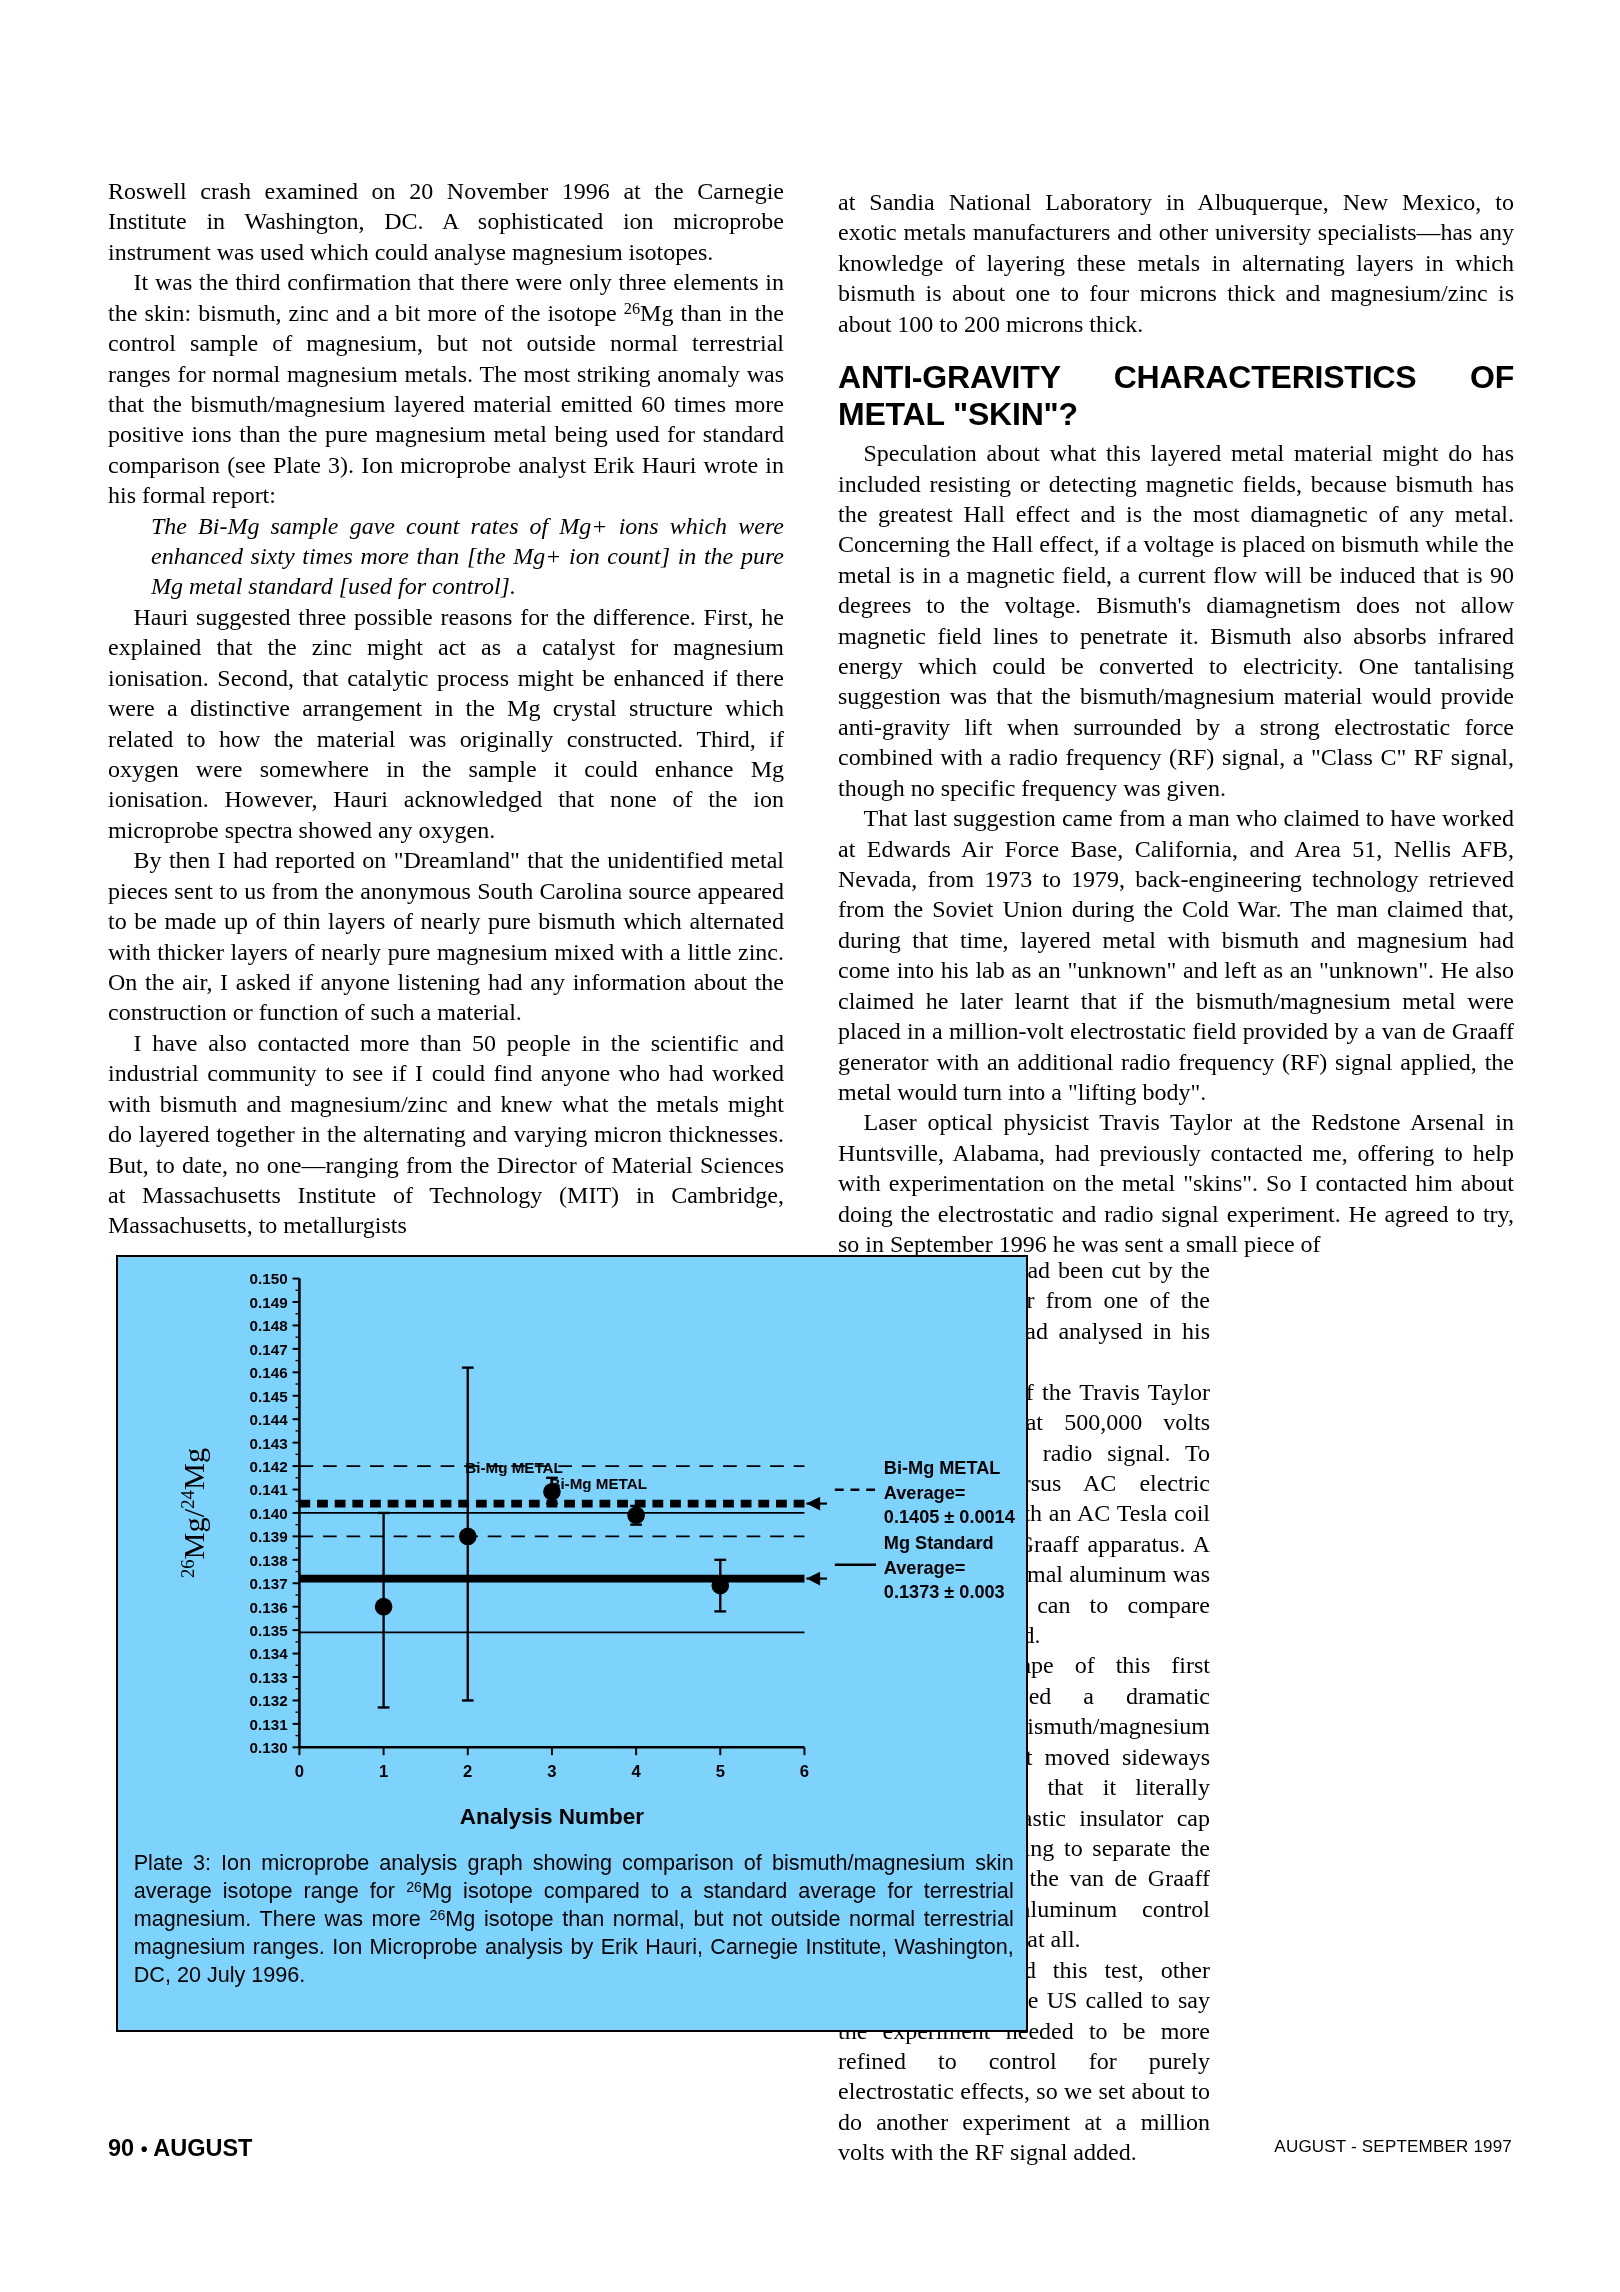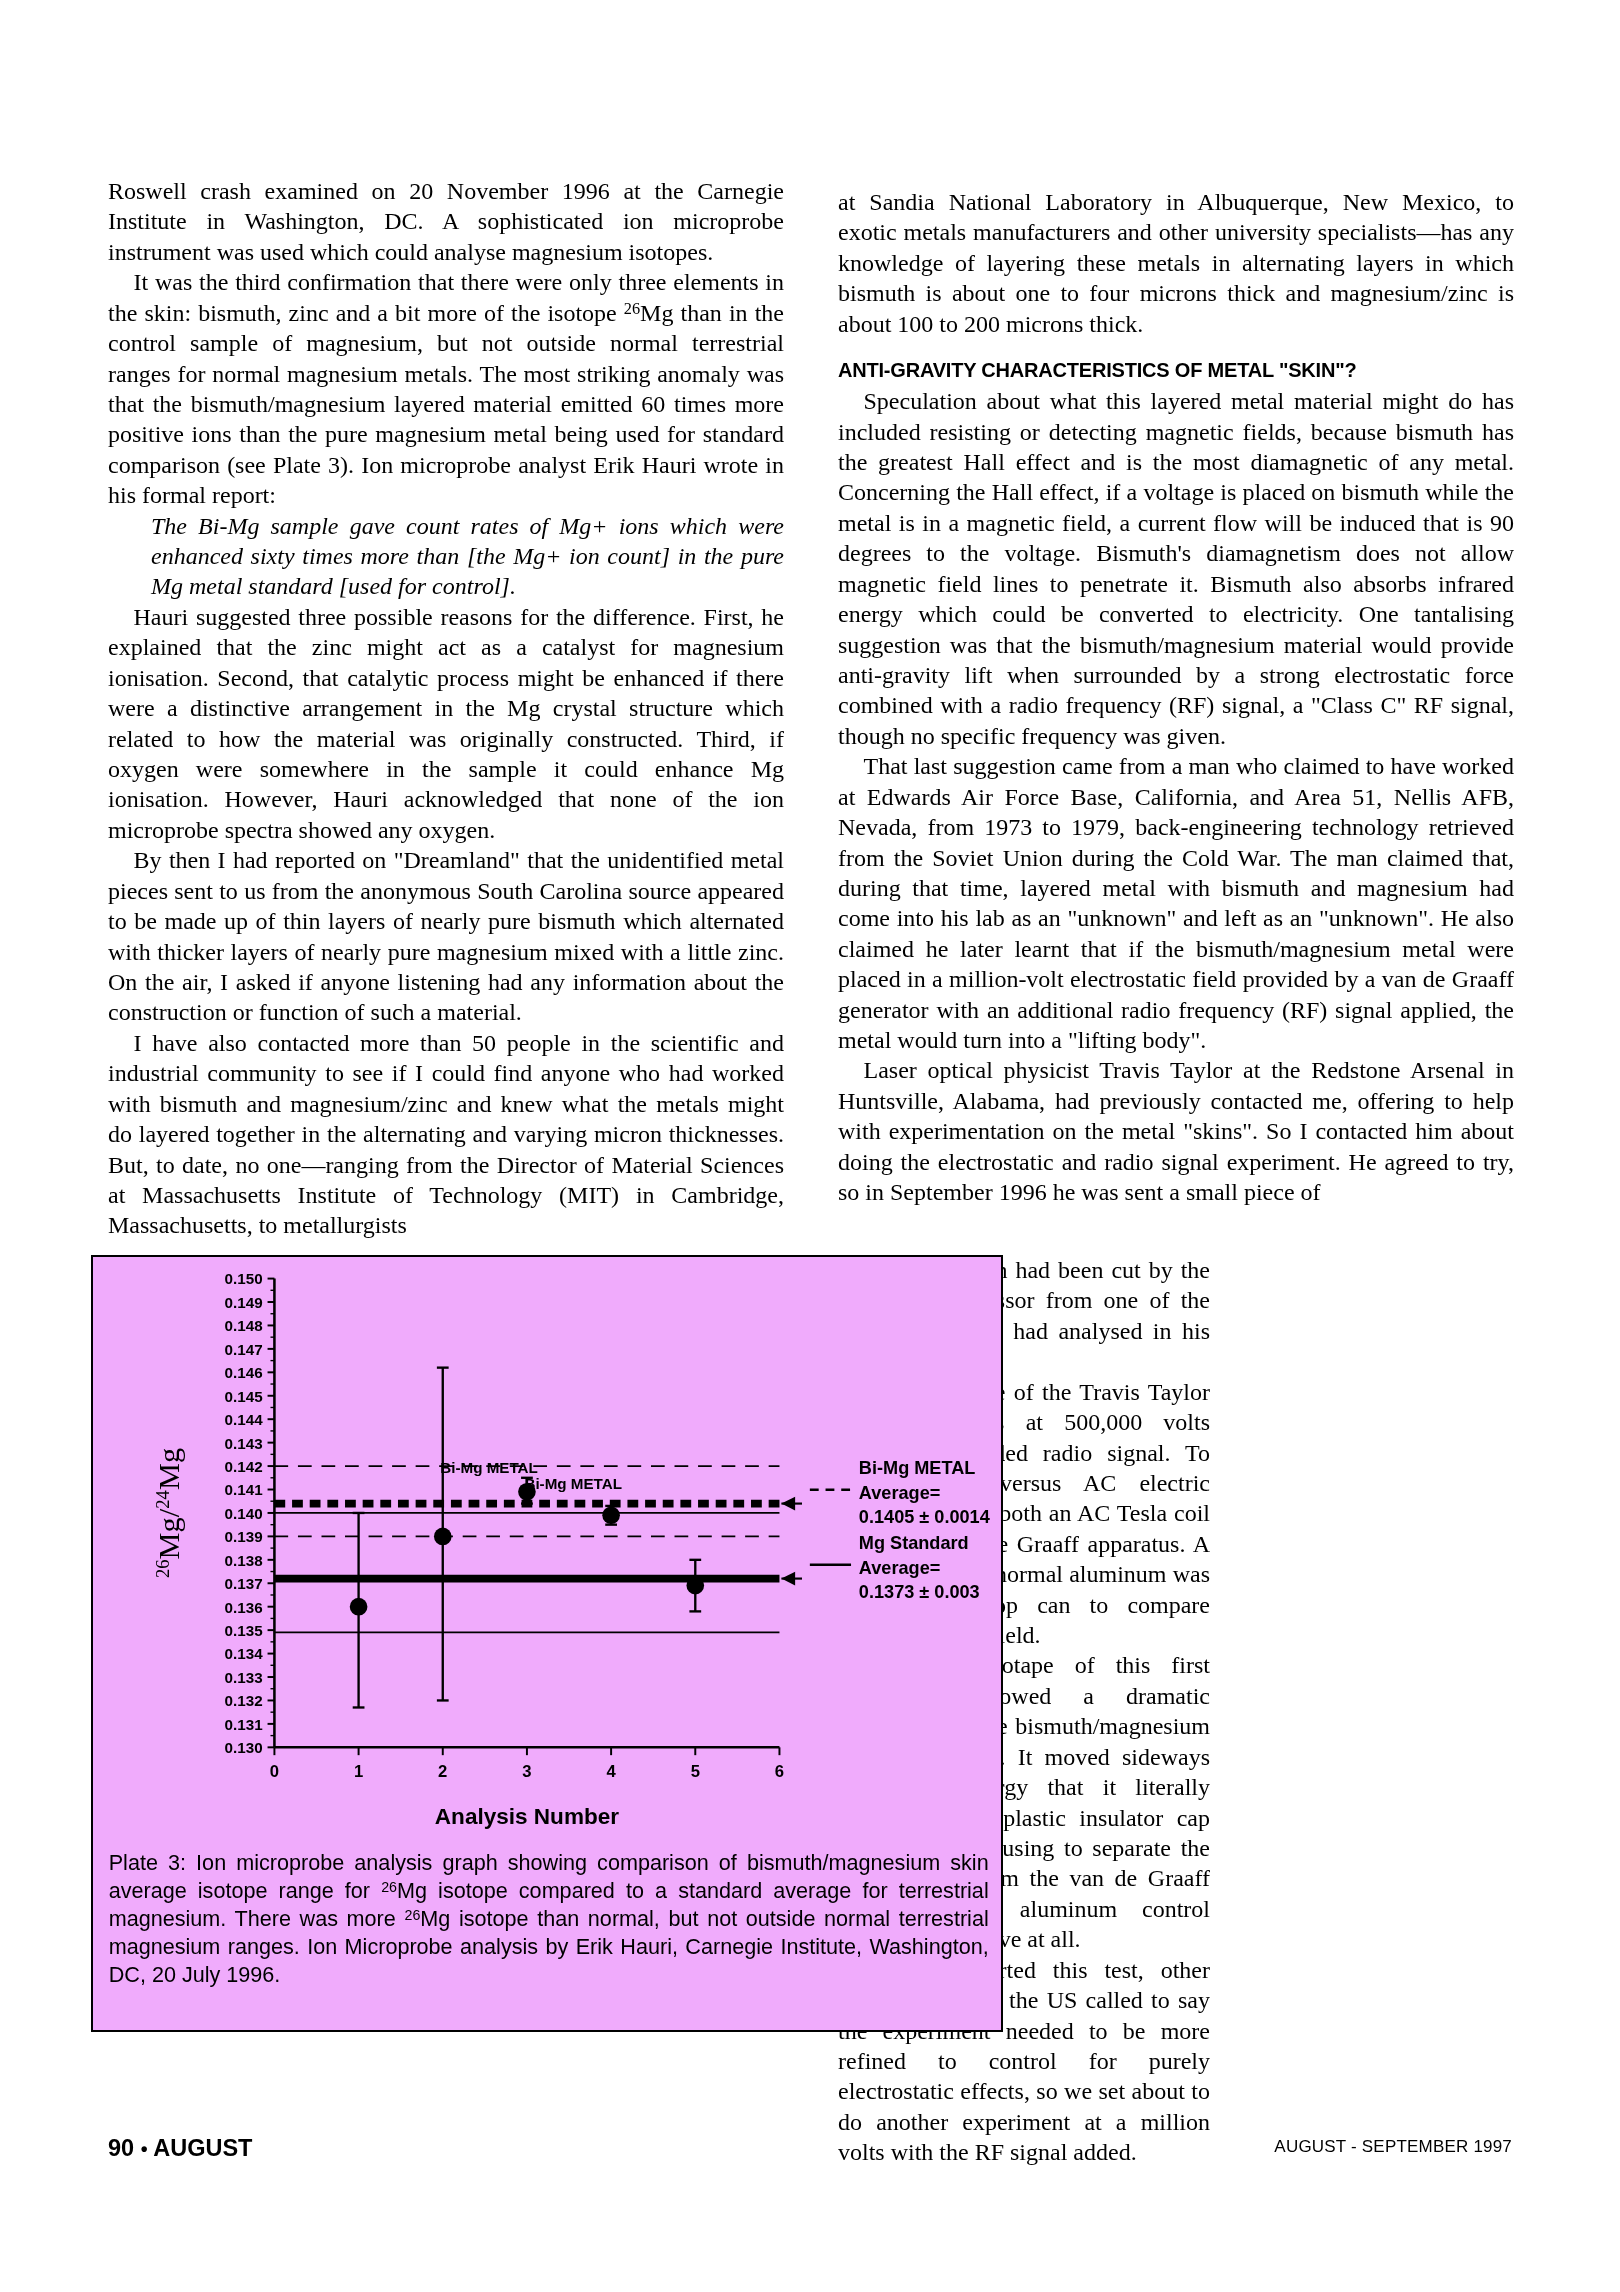--- a/index.html
+++ b/index.html
@@ -10,28 +10,28 @@
   .col-left{left:108px;}
   .col-right{left:838px;margin-top:11px;}
 
   .col p{margin:0;text-indent:25.5px;}
   .col p.noind{text-indent:0;}
   .col p.quote{font-style:italic;margin-left:43px;text-indent:0;text-align:justify;}
   sup{font-size:0.68em;vertical-align:0.42em;line-height:0;}
 
   h2.section{
     font-family:"Liberation Sans",sans-serif;
-    font-weight:bold;font-size:20px;letter-spacing:-0.2px;
+    font-weight:bold;font-size:32px;letter-spacing:-0.2px;
     margin:19.6px 0 3.9px 0;text-indent:0;line-height:1.18;
   }
 
   
   .figure{
-    position:absolute;left:91px;top:1255px;width:912px;height:777px;
-    border:2px solid #000;box-sizing:border-box;background:#f0abfc;
+    position:absolute;left:116px;top:1255px;width:912px;height:777px;
+    border:2px solid #000;box-sizing:border-box;background:#7dd3fc;
   }
   .chart-area{position:absolute;left:0;top:0;width:912px;height:608px;}
   .caption{
     position:absolute;left:15.7px;top:592px;width:880px;
     font-family:"Liberation Sans",sans-serif;
     font-size:21.6px;line-height:1.30;text-align:justify;
   }
   .caption sup{font-size:0.66em;vertical-align:0.40em;}
 
   

